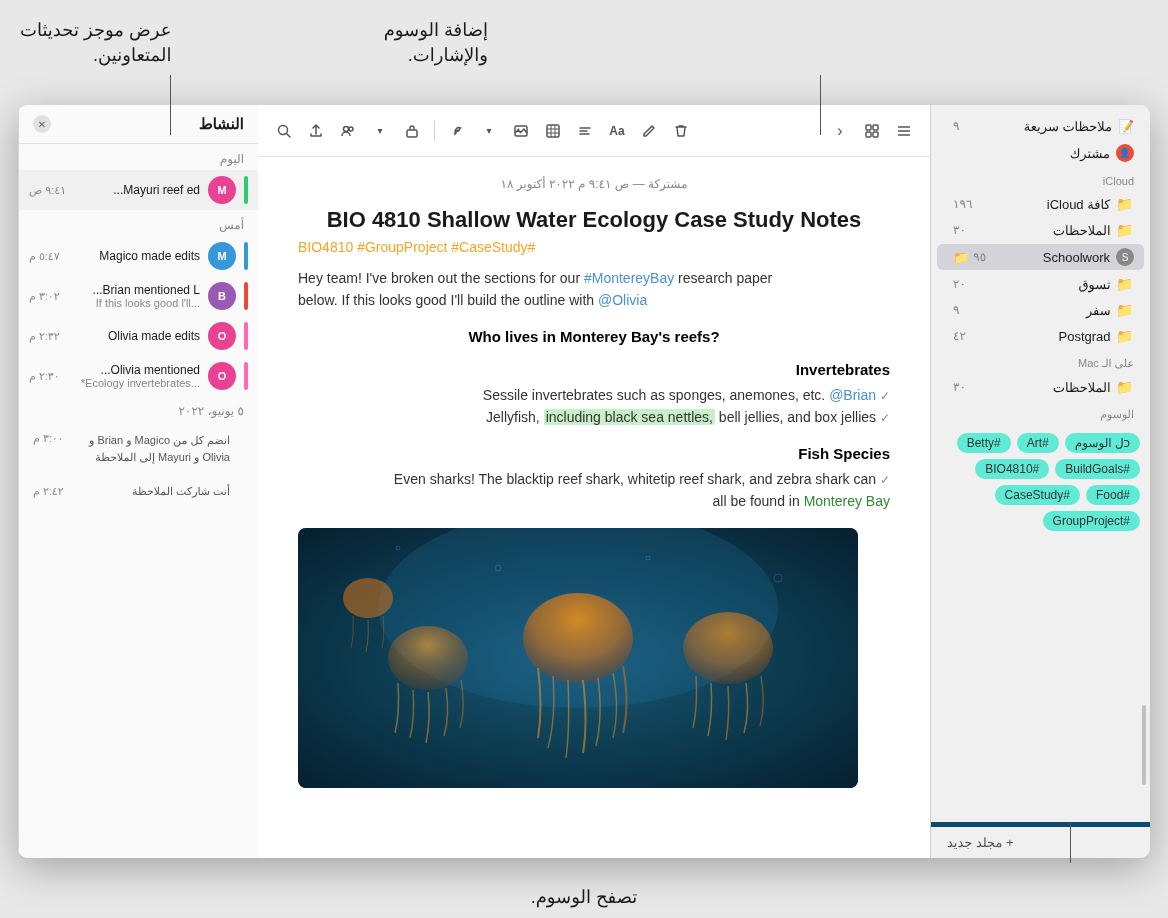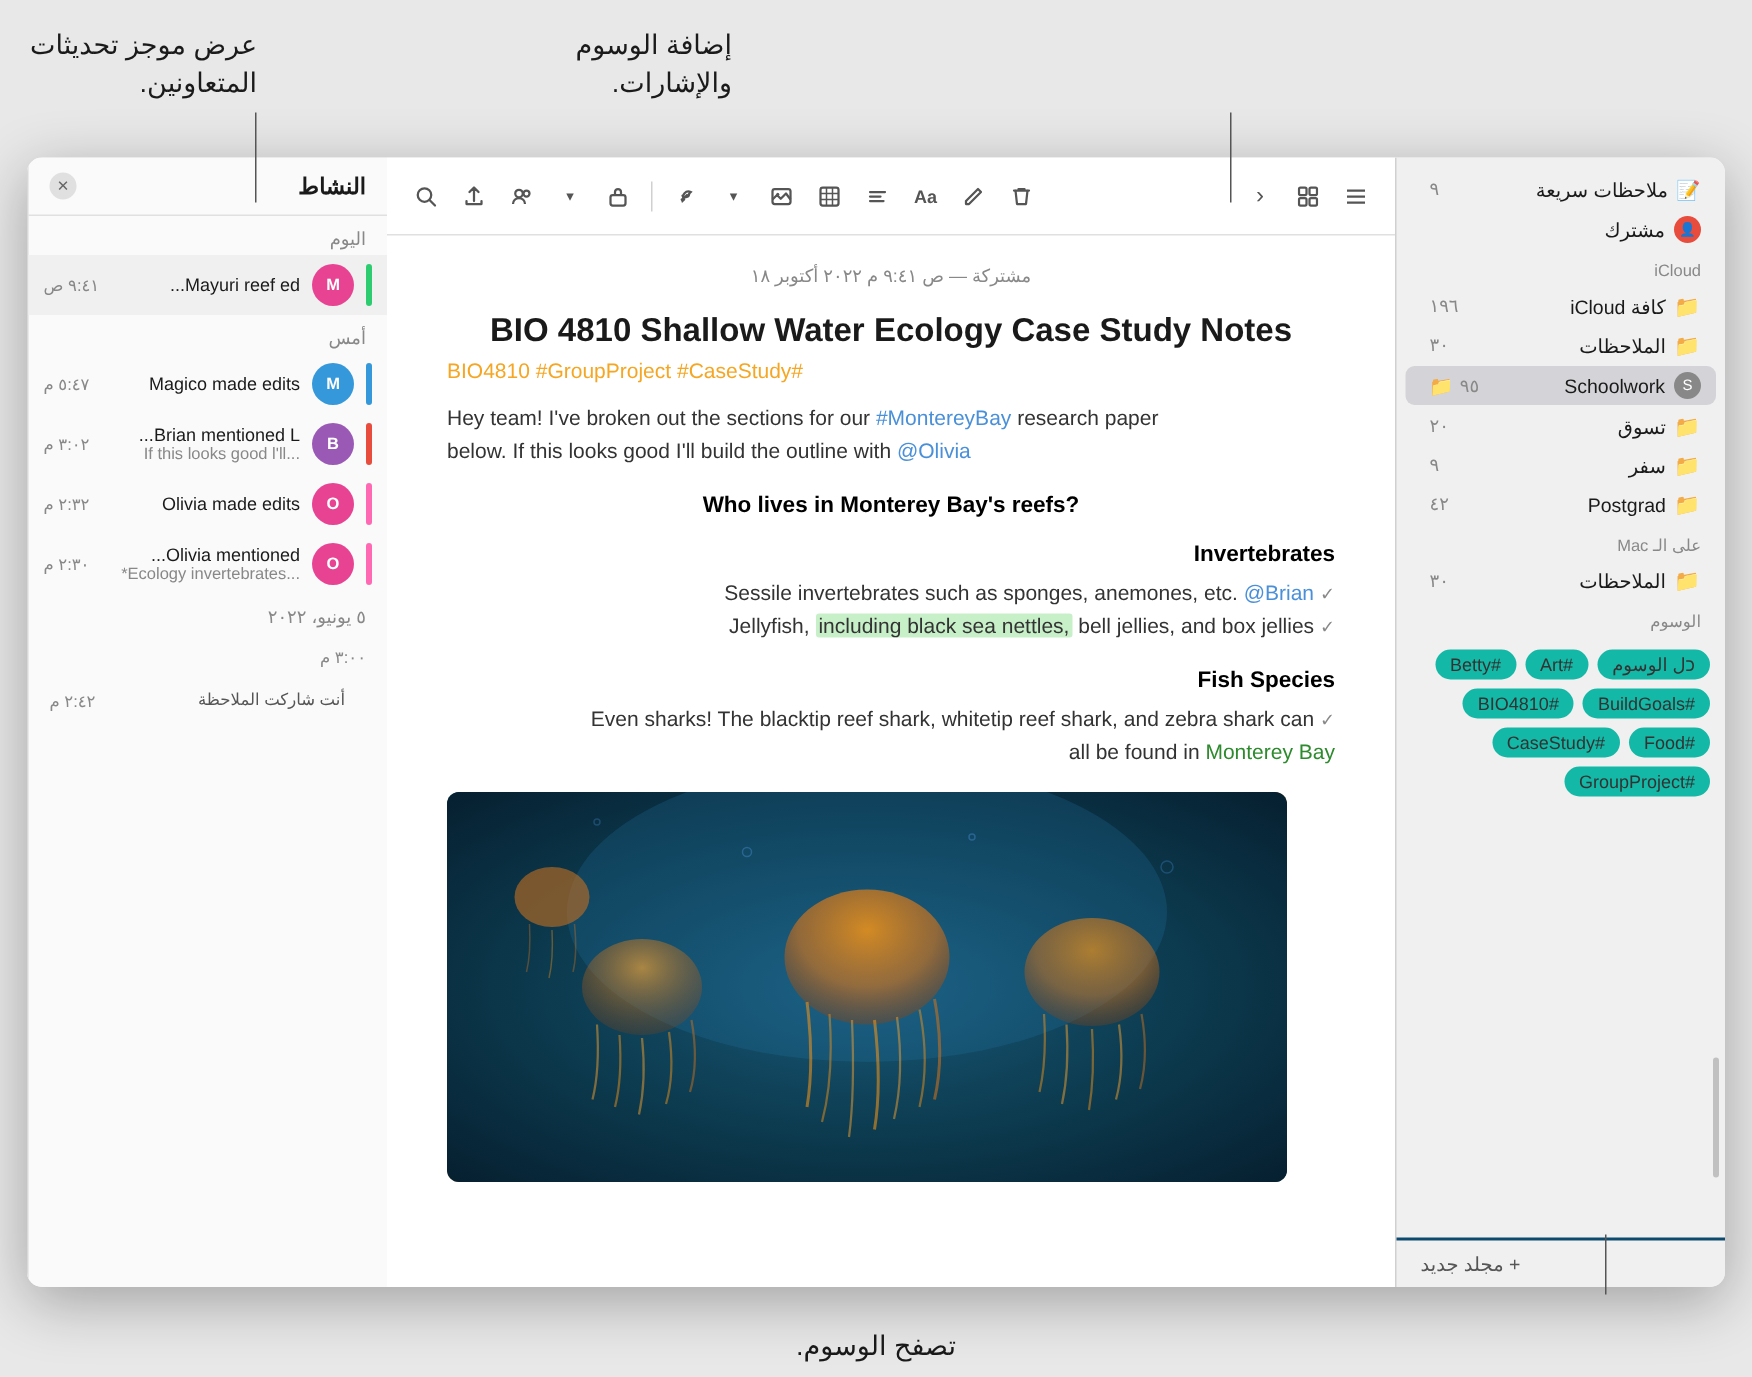--- a/index.html
+++ b/index.html
@@ -128,41 +128,41 @@
       direction: rtl;
     }
     .tags-grid {
       display: flex;
       flex-wrap: wrap;
       gap: 6px;
       direction: rtl;
       justify-content: flex-start;
     }
     .tag-pill {
-      background: #14b8a6;
+      background: #5eead4;
       border-radius: 12px;
       padding: 3px 10px;
       font-size: 12px;
       color: #333;
       cursor: pointer;
     }
 
     
     .new-folder-btn {
       padding: 8px 16px;
       font-size: 13px;
       color: #555;
       display: flex;
       align-items: center;
       gap: 4px;
       cursor: pointer;
       direction: rtl;
       justify-content: flex-end;
       margin-top: auto;
-      border-top: 2px solid #0c4a6e;
+      border-top: 5px solid #0c4a6e;
     }
 
     
     .activity-panel {
       width: 240px;
       background: #fafafa;
       border-left: 1px solid #d8d8d8;
       display: flex;
       flex-direction: column;
       flex-shrink: 0;
@@ -774,20 +774,26 @@
       <div class="activity-content">
         <div class="activity-name">Olivia mentioned...</div>
         <div class="activity-preview">...Ecology invertebrates*</div>
       </div>
       <div class="activity-time">٢:٣٠ م</div>
     </div>
 
     <div class="activity-date-header">٥ يونيو، ٢٠٢٢</div>
 
     <div class="activity-item" style="align-items: flex-start; padding: 6px 14px;">
+      <div class="activity-content">
+        <div class="activity-long-text">
+          <span>انضم كل من Magico و Brian
+و Olivia و Mayuri إلى الملاحظة</span>
+        </div>
+      </div>
       <div class="activity-time" style="padding-top:4px;">٣:٠٠ م</div>
     </div>
 
     <div class="activity-item" style="padding: 4px 14px;">
       <div class="activity-content">
         <div class="activity-long-text">
           <span>أنت شاركت الملاحظة</span>
         </div>
       </div>
       <div class="activity-time">٢:٤٢ م</div>

